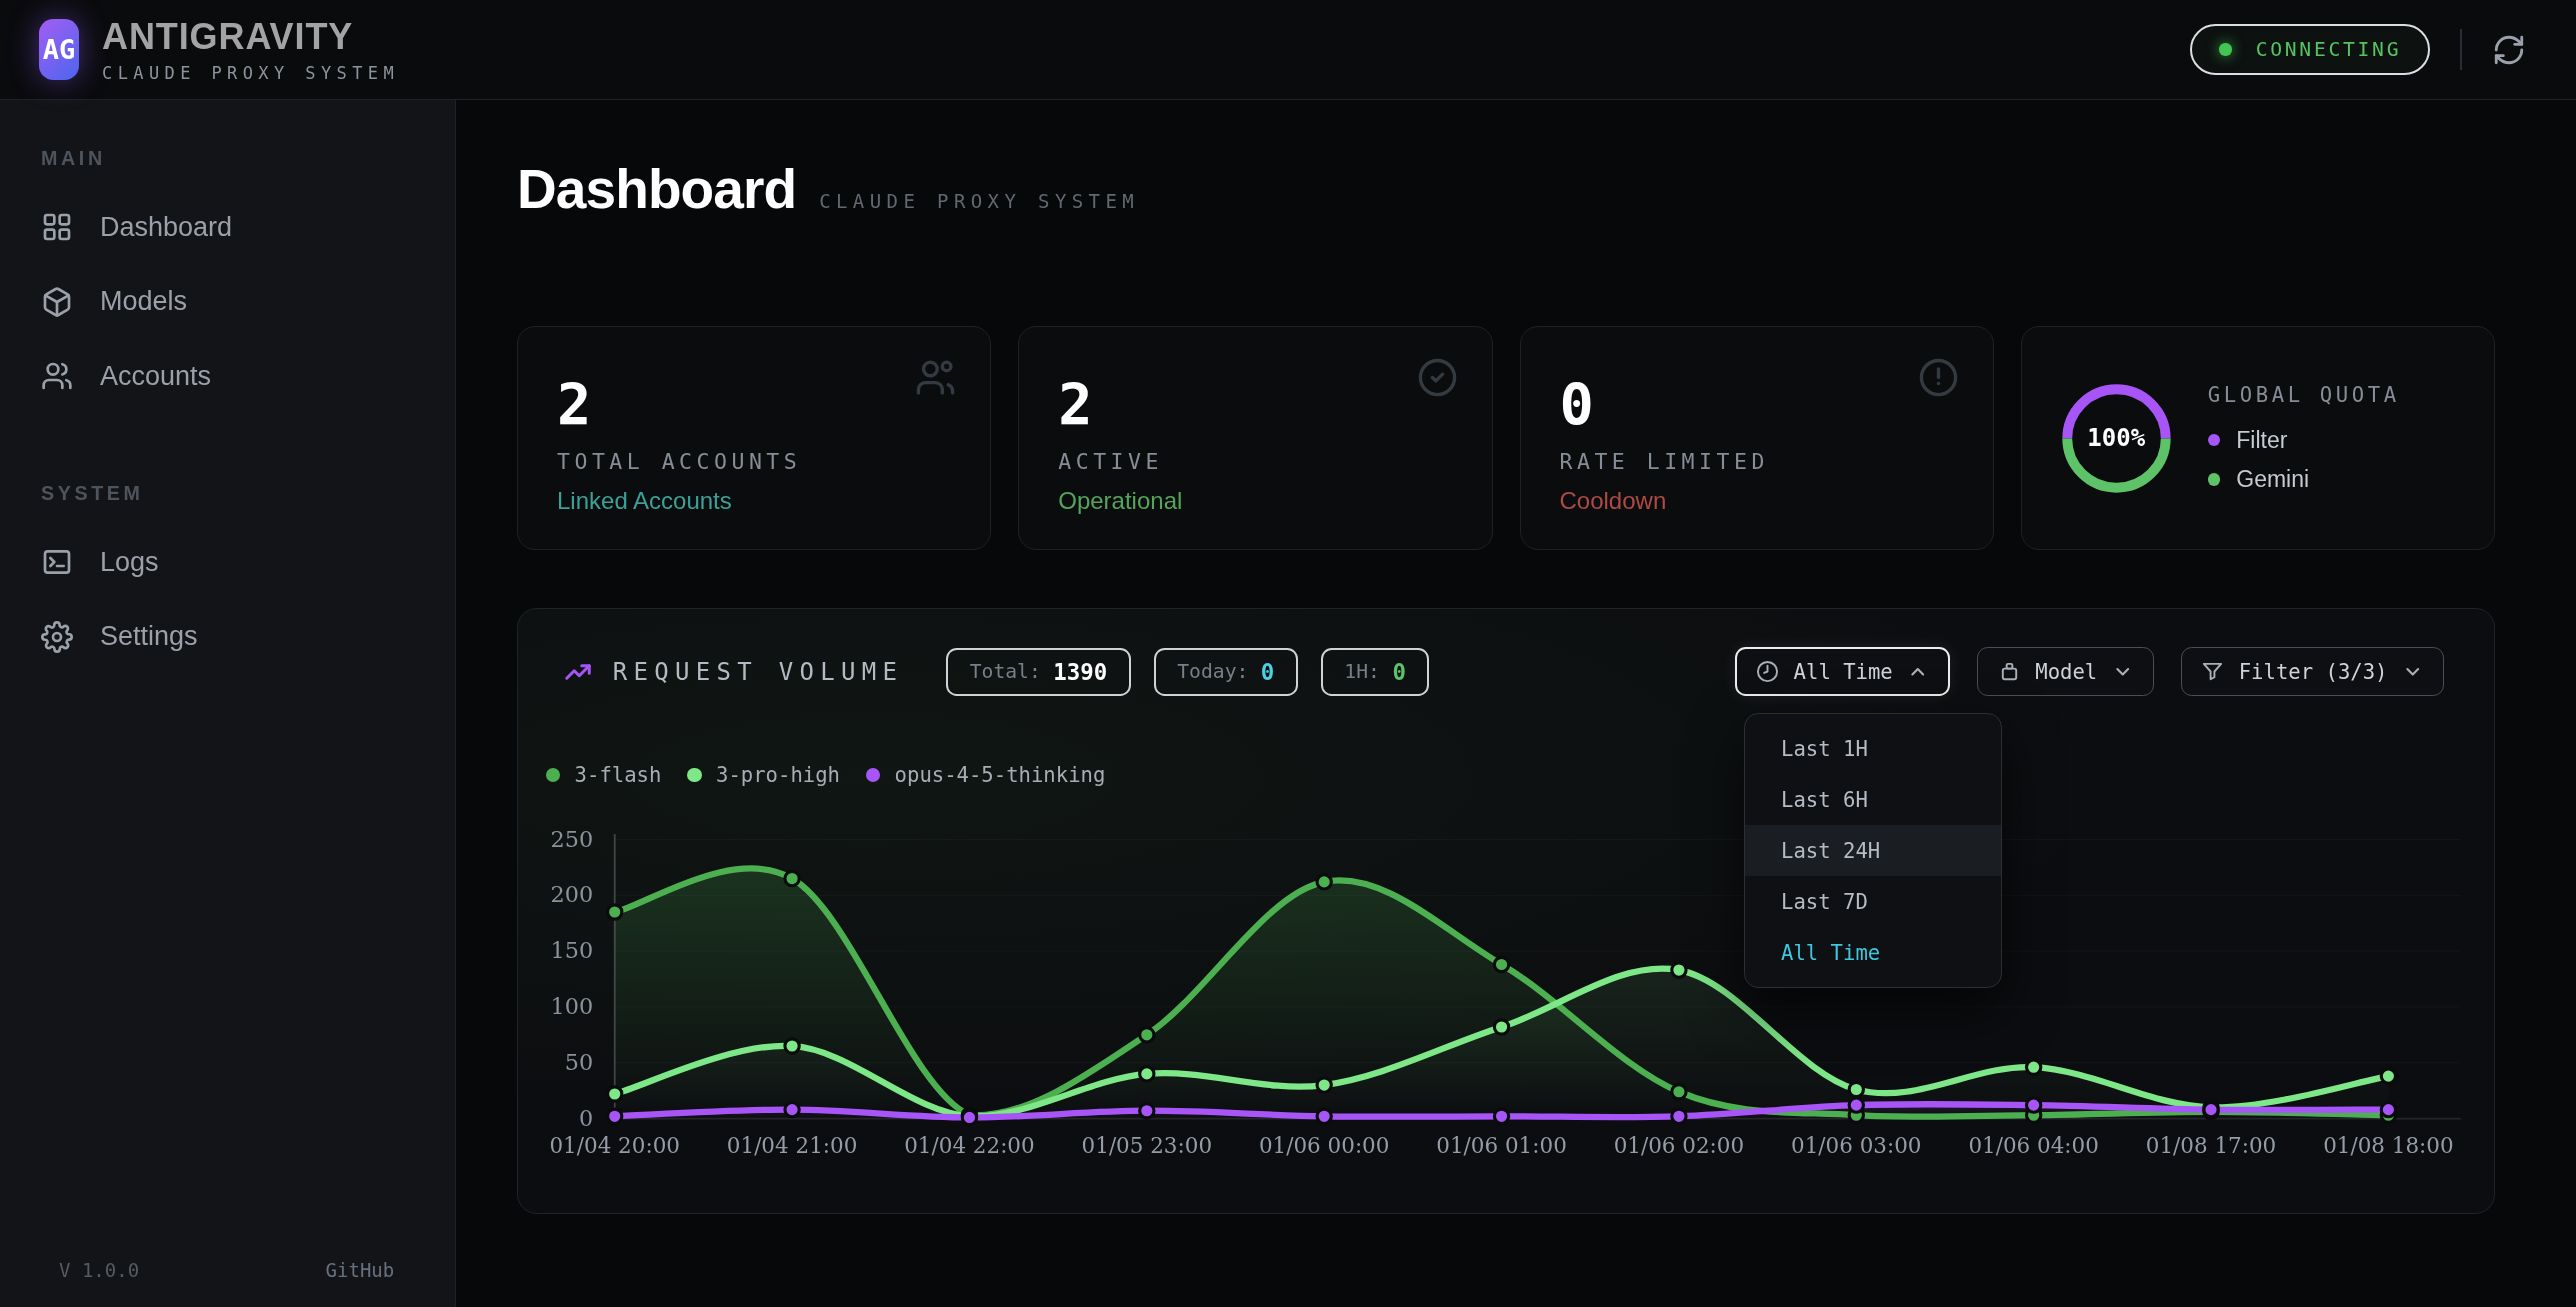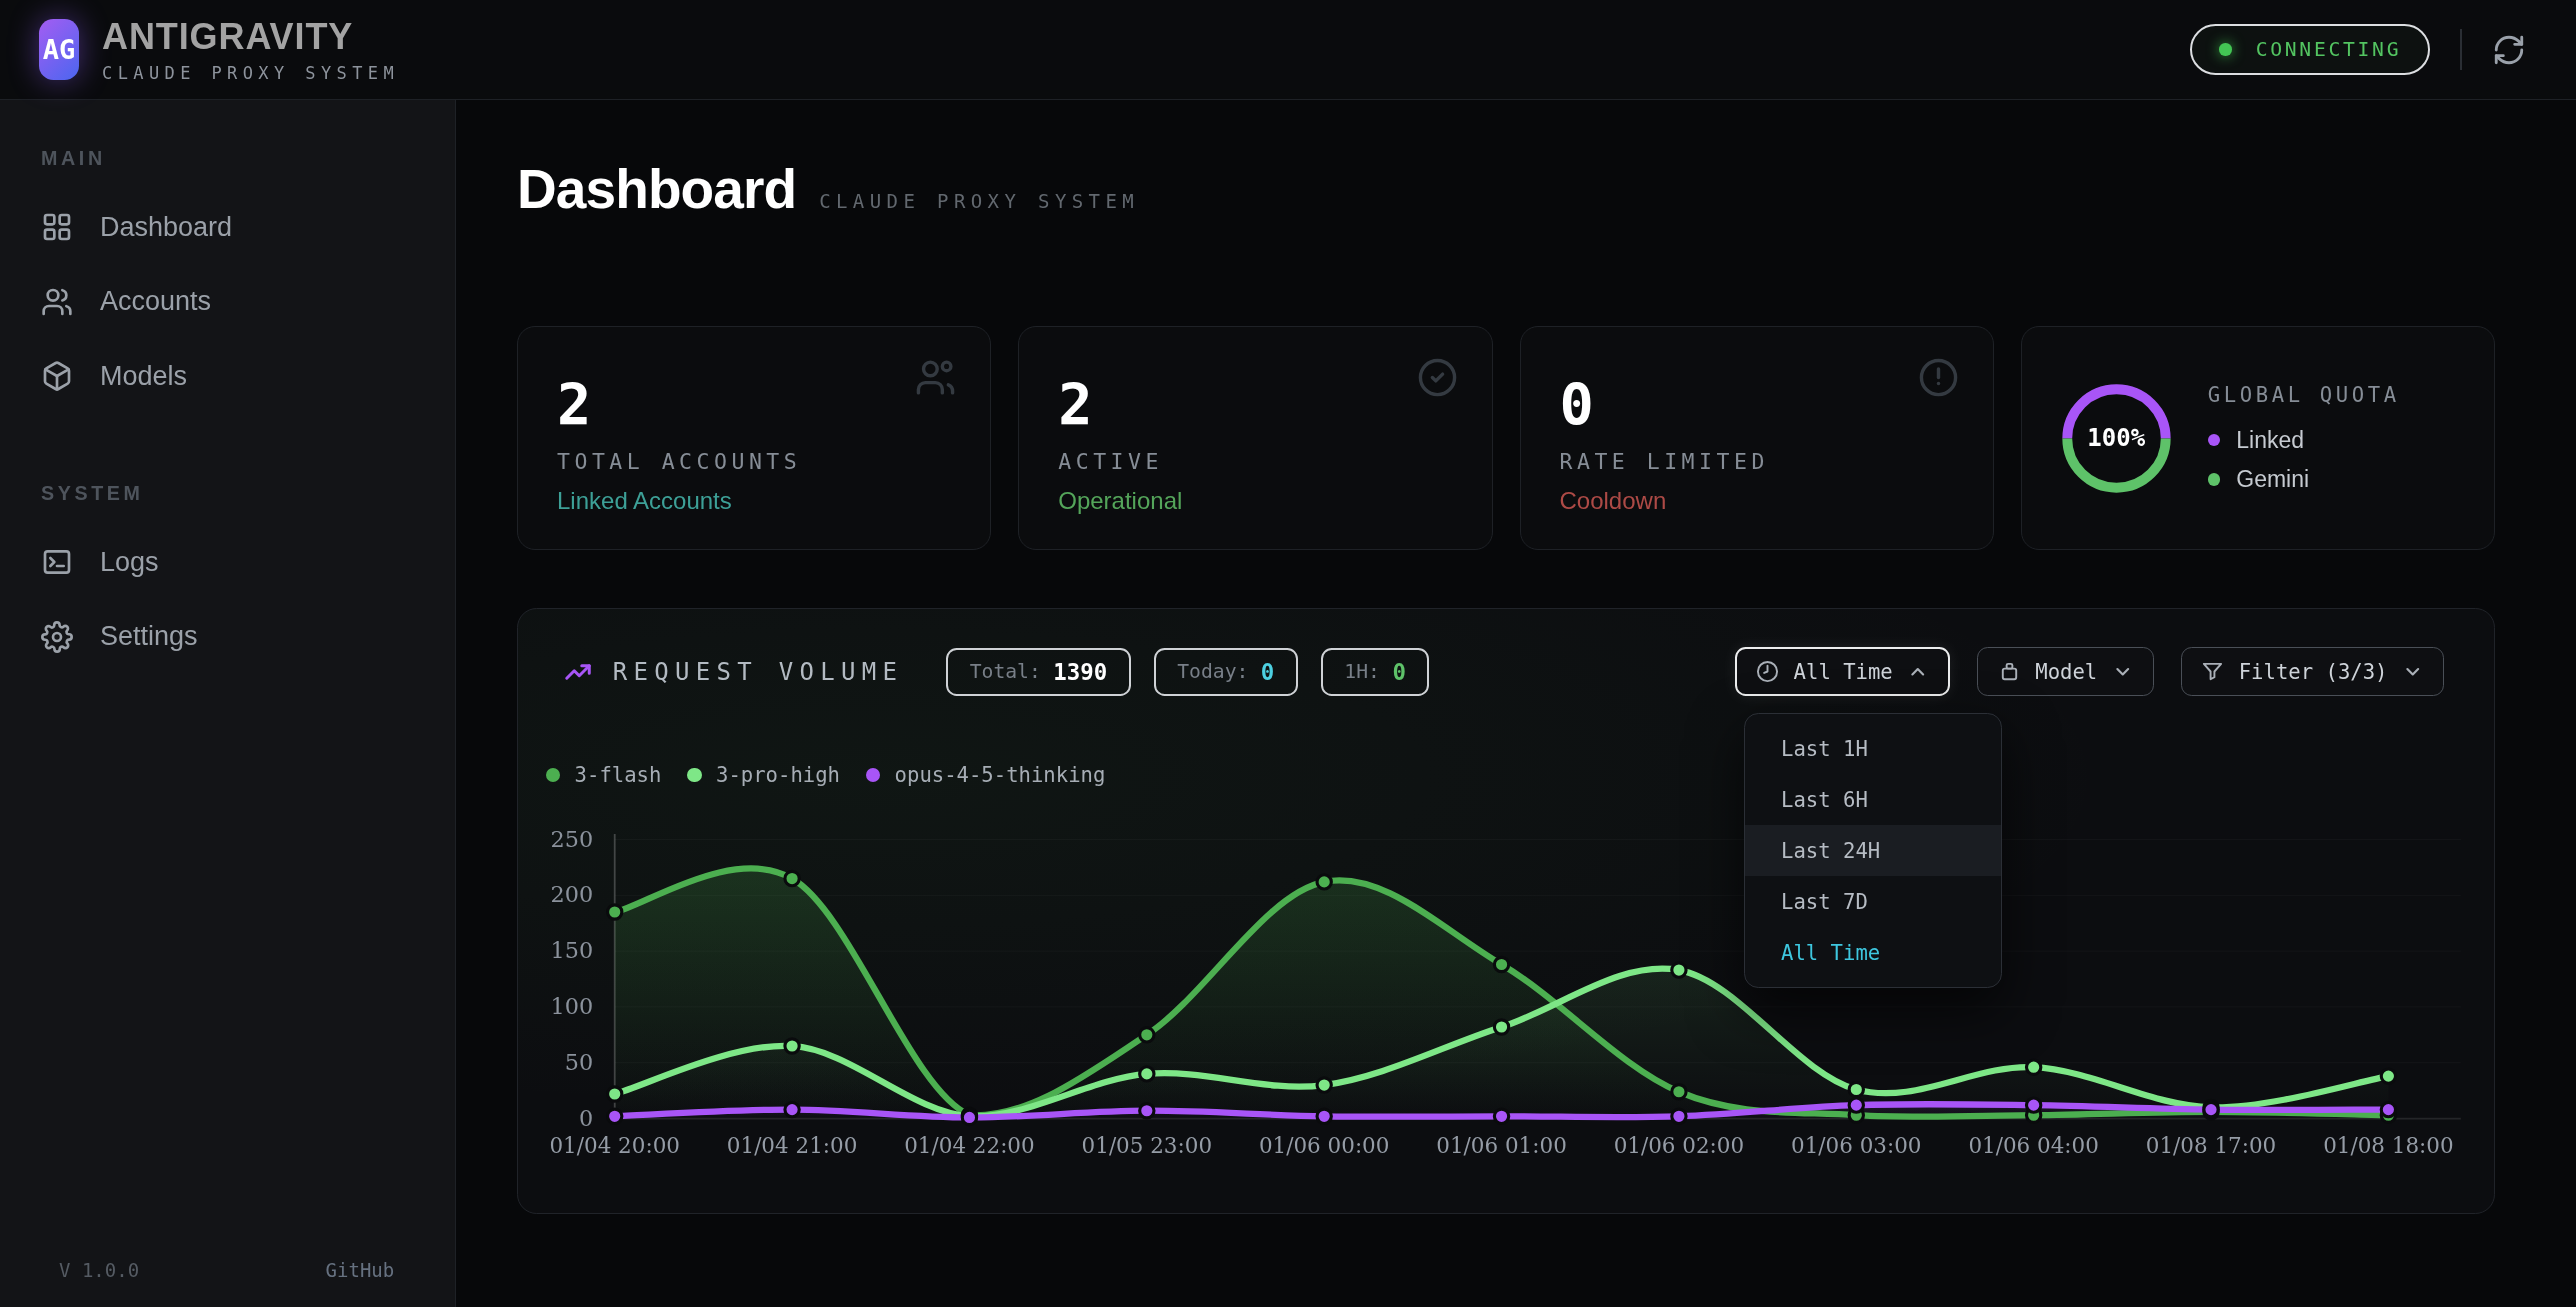--- a/index.html
+++ b/index.html
@@ -150,34 +150,34 @@
       <svg width="32" height="32" viewBox="0 0 24 24" fill="none" stroke="currentColor" stroke-width="2" stroke-linecap="round" stroke-linejoin="round">
         <rect x="3" y="3" width="7" height="7" rx="1.5"></rect>
           <rect x="14" y="3" width="7" height="7" rx="1.5"></rect>
         <rect x="3" y="14" width="7" height="7" rx="1.5"></rect>
           <rect x="14" y="14" width="7" height="7" rx="1.5"></rect>
       </svg>
       <span class="side-lbl">Dashboard</span>
     </div>
     <div class="side-item">
       <svg width="32" height="32" viewBox="0 0 24 24" fill="none" stroke="currentColor" stroke-width="2" stroke-linecap="round" stroke-linejoin="round">
+        <path d="M11 21.73a2 2 0 0 0 2 0l7-4A2 2 0 0 0 21 16V8a2 2 0 0 0-1-1.73l-7-4a2 2 0 0 0-2 0l-7 4A2 2 0 0 0 3 8v8a2 2 0 0 0 1 1.73z"></path>
+        <path d="M3.3 7 12 12l8.7-5"></path>
+          <path d="M12 22V12"></path>
+      </svg>
+      <span class="side-lbl">Models</span>
+    </div>
+    <div class="side-item">
+      <svg width="32" height="32" viewBox="0 0 24 24" fill="none" stroke="currentColor" stroke-width="2" stroke-linecap="round" stroke-linejoin="round">
         <path d="M16 21v-2a4 4 0 0 0-4-4H6a4 4 0 0 0-4 4v2"></path>
           <circle cx="9" cy="7" r="4"></circle>
         <path d="M22 21v-2a4 4 0 0 0-3-3.87"></path>
           <path d="M16 3.13a4 4 0 0 1 0 7.75"></path>
       </svg>
       <span class="side-lbl">Accounts</span>
-    </div>
-    <div class="side-item">
-      <svg width="32" height="32" viewBox="0 0 24 24" fill="none" stroke="currentColor" stroke-width="2" stroke-linecap="round" stroke-linejoin="round">
-        <path d="M11 21.73a2 2 0 0 0 2 0l7-4A2 2 0 0 0 21 16V8a2 2 0 0 0-1-1.73l-7-4a2 2 0 0 0-2 0l-7 4A2 2 0 0 0 3 8v8a2 2 0 0 0 1 1.73z"></path>
-        <path d="M3.3 7 12 12l8.7-5"></path>
-          <path d="M12 22V12"></path>
-      </svg>
-      <span class="side-lbl">Models</span>
     </div>
 
     <div class="side-gap"></div>
     <div class="section-label">SYSTEM</div>
 
     <div class="side-item">
       <svg width="32" height="32" viewBox="0 0 24 24" fill="none" stroke="currentColor" stroke-width="2" stroke-linecap="round" stroke-linejoin="round">
         <rect x="3" y="4" width="18" height="16" rx="2"></rect>
           <path d="m7 9 3 3-3 3"></path>
           <path d="M12 15h5"></path>
@@ -247,21 +247,21 @@
           <svg width="111" height="111" viewBox="0 0 124 124" fill="none">
             <path d="M 7 62 A 55 55 0 0 1 117 62" stroke="#a855f7" stroke-width="11"></path>
             <path d="M 117 62 A 55 55 0 0 1 7 62" stroke="#5ec269" stroke-width="11"></path>
           </svg>
           <div class="ring-pct">100%</div>
         </div>
         <div class="quota-right">
           <div class="q-label">GLOBAL QUOTA</div>
           <div class="q-item">
             <span class="q-dot" style="background-color: rgb(168, 85, 247);"></span>
-            <span class="q-name">Linked</span>
+            <span class="q-name">Filter</span>
           </div>
           <div class="q-item">
             <span class="q-dot" style="background-color: rgb(94, 194, 105);"></span>
             <span class="q-name">Gemini</span>
           </div>
         </div>
       </div>
     </div>
 
     <section class="panel">

